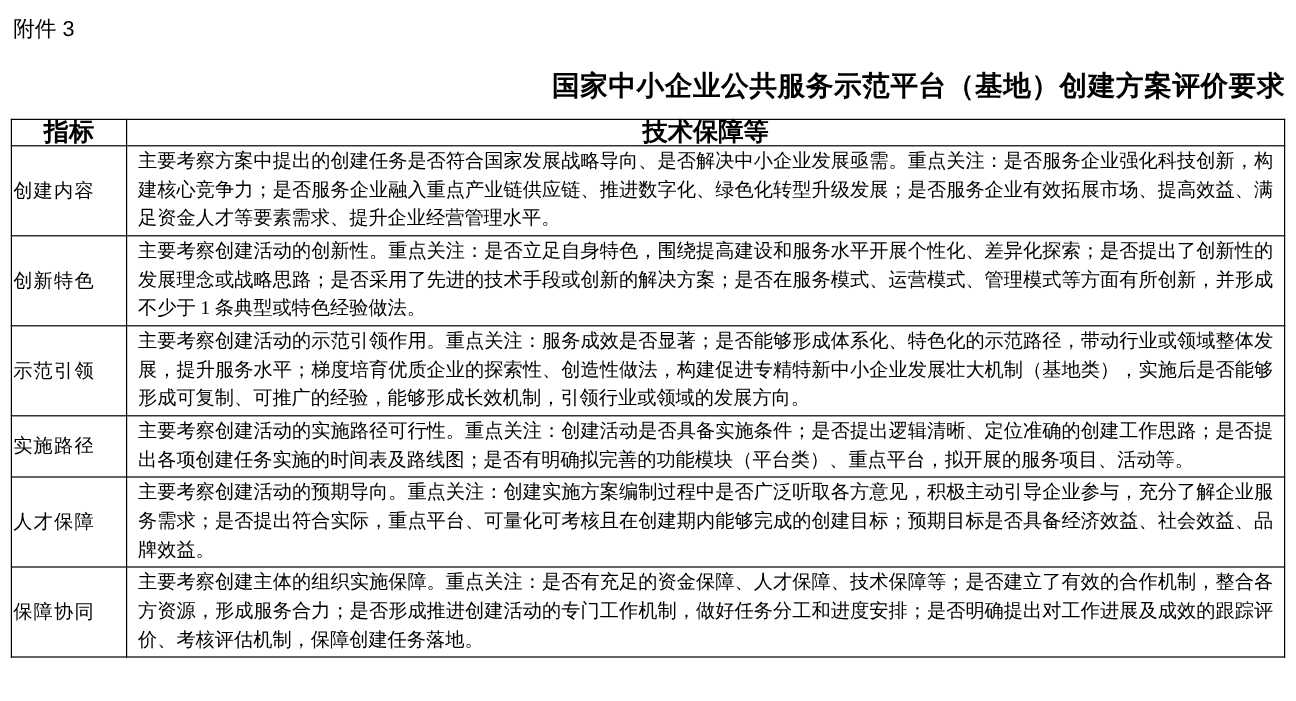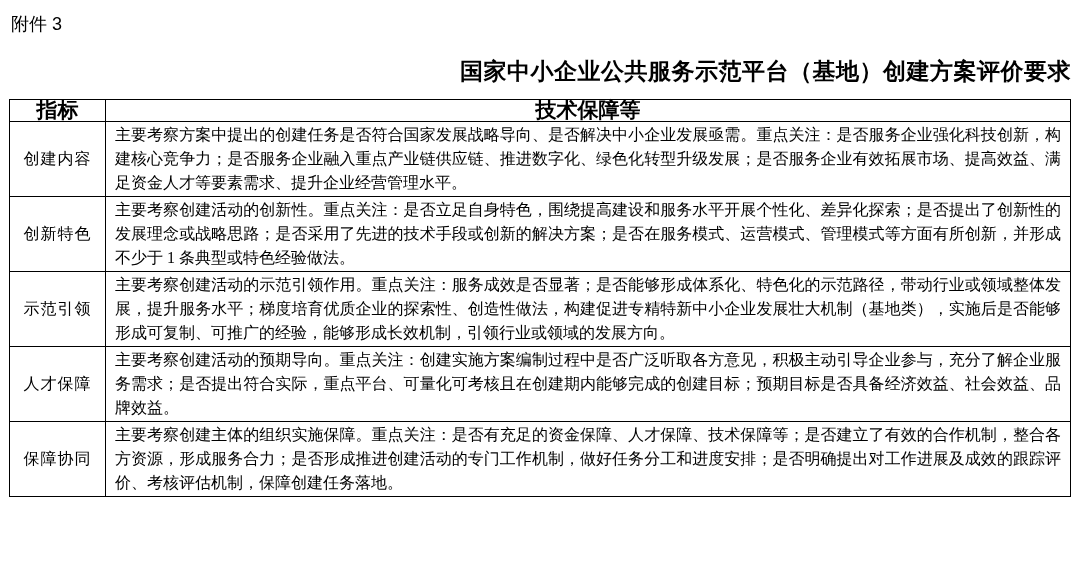--- a/index.html
+++ b/index.html
@@ -43,21 +43,21 @@
   }
   table.eval th {
     font-size: 21px;
     font-weight: 700;
     height: 21px;
     line-height: 21px;
     padding: 0;
     text-align: center;
   }
   td.ind {
-    text-align: center;
+    text-align: left;
     vertical-align: middle;
     font-size: 16px;
     letter-spacing: 1px;
   }
   td.desc {
     vertical-align: middle;
     font-size: 16px;
     line-height: 24px;
     padding: 1px 9px;
     text-align: justify;
@@ -89,20 +89,24 @@
       </tr>
       <tr>
         <td class="ind">创新特色</td>
         <td class="desc">主要考察创建活动的创新性。重点关注：是否立足自身特色，围绕提高建设和服务水平开展个性化、差异化探索；是否提出了创新性的发展理念或战略思路；是否采用了先进的技术手段或创新的解决方案；是否在服务模式、运营模式、管理模式等方面有所创新，并形成不少于 1 条典型或特色经验做法。</td>
       </tr>
       <tr>
         <td class="ind">示范引领</td>
         <td class="desc">主要考察创建活动的示范引领作用。重点关注：服务成效是否显著；是否能够形成体系化、特色化的示范路径，带动行业或领域整体发展，提升服务水平；梯度培育优质企业的探索性、创造性做法，构建促进专精特新中小企业发展壮大机制（基地类），实施后是否能够形成可复制、可推广的经验，能够形成长效机制，引领行业或领域的发展方向。</td>
       </tr>
       <tr>
+        <td class="ind">实施路径</td>
+        <td class="desc">主要考察创建活动的实施路径可行性。重点关注：创建活动是否具备实施条件；是否提出逻辑清晰、定位准确的创建工作思路；是否提出各项创建任务实施的时间表及路线图；是否有明确拟完善的功能模块（平台类）、重点平台，拟开展的服务项目、活动等。</td>
+      </tr>
+      <tr>
         <td class="ind">人才保障</td>
         <td class="desc">主要考察创建活动的预期导向。重点关注：创建实施方案编制过程中是否广泛听取各方意见，积极主动引导企业参与，充分了解企业服务需求；是否提出符合实际，重点平台、可量化可考核且在创建期内能够完成的创建目标；预期目标是否具备经济效益、社会效益、品牌效益。</td>
       </tr>
       <tr>
         <td class="ind">保障协同</td>
         <td class="desc">主要考察创建主体的组织实施保障。重点关注：是否有充足的资金保障、人才保障、技术保障等；是否建立了有效的合作机制，整合各方资源，形成服务合力；是否形成推进创建活动的专门工作机制，做好任务分工和进度安排；是否明确提出对工作进展及成效的跟踪评价、考核评估机制，保障创建任务落地。</td>
       </tr>
     </tbody>
   </table>
 </div>

